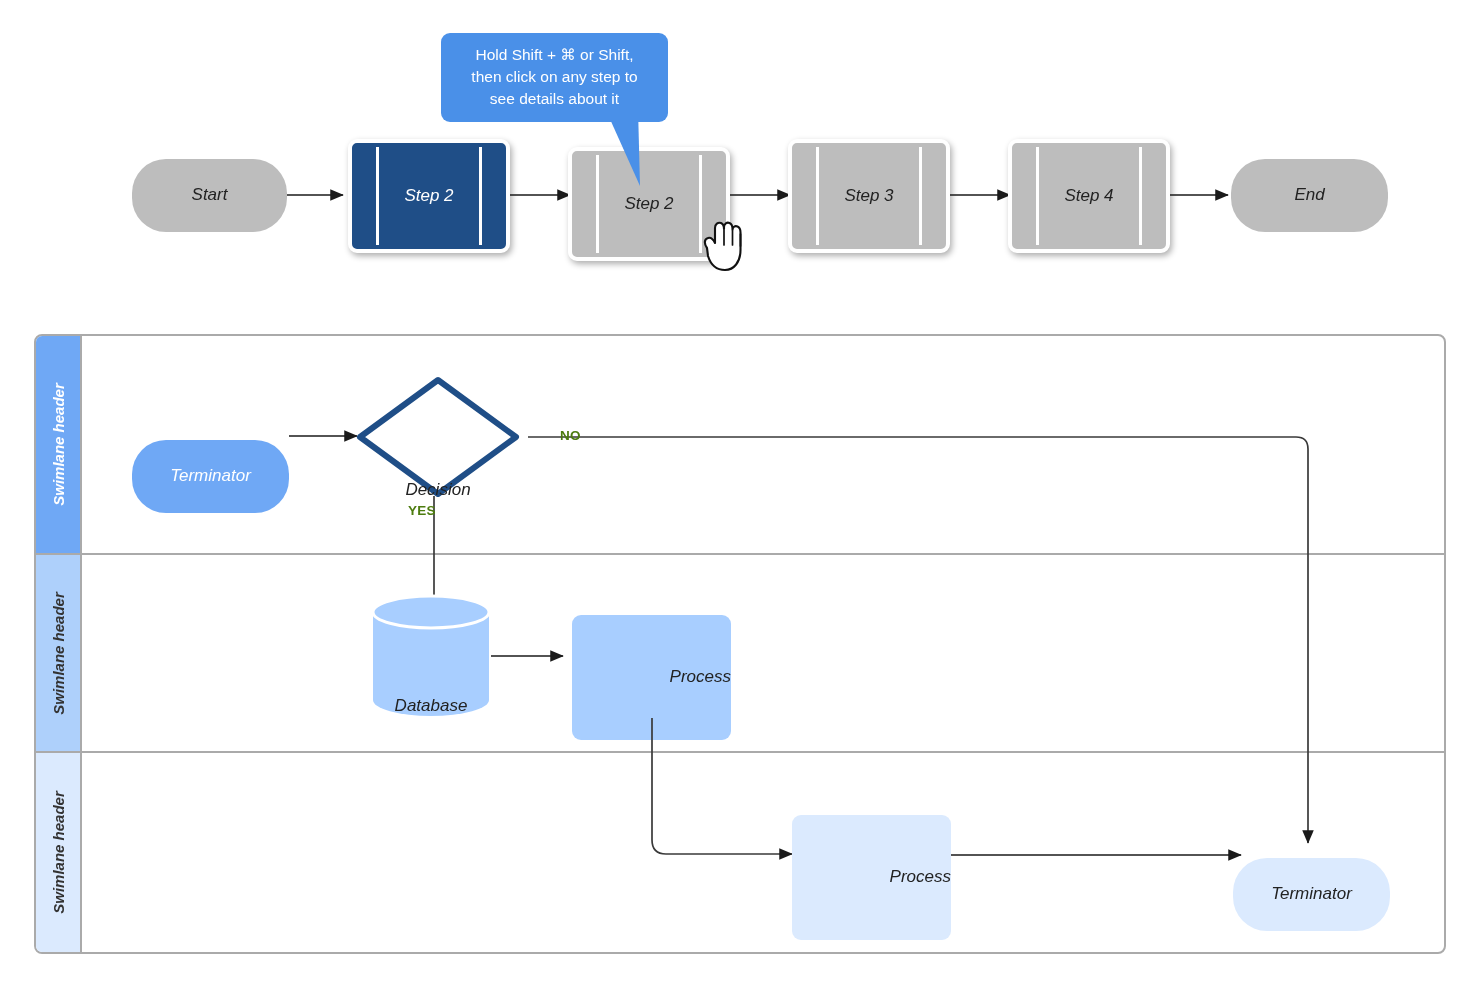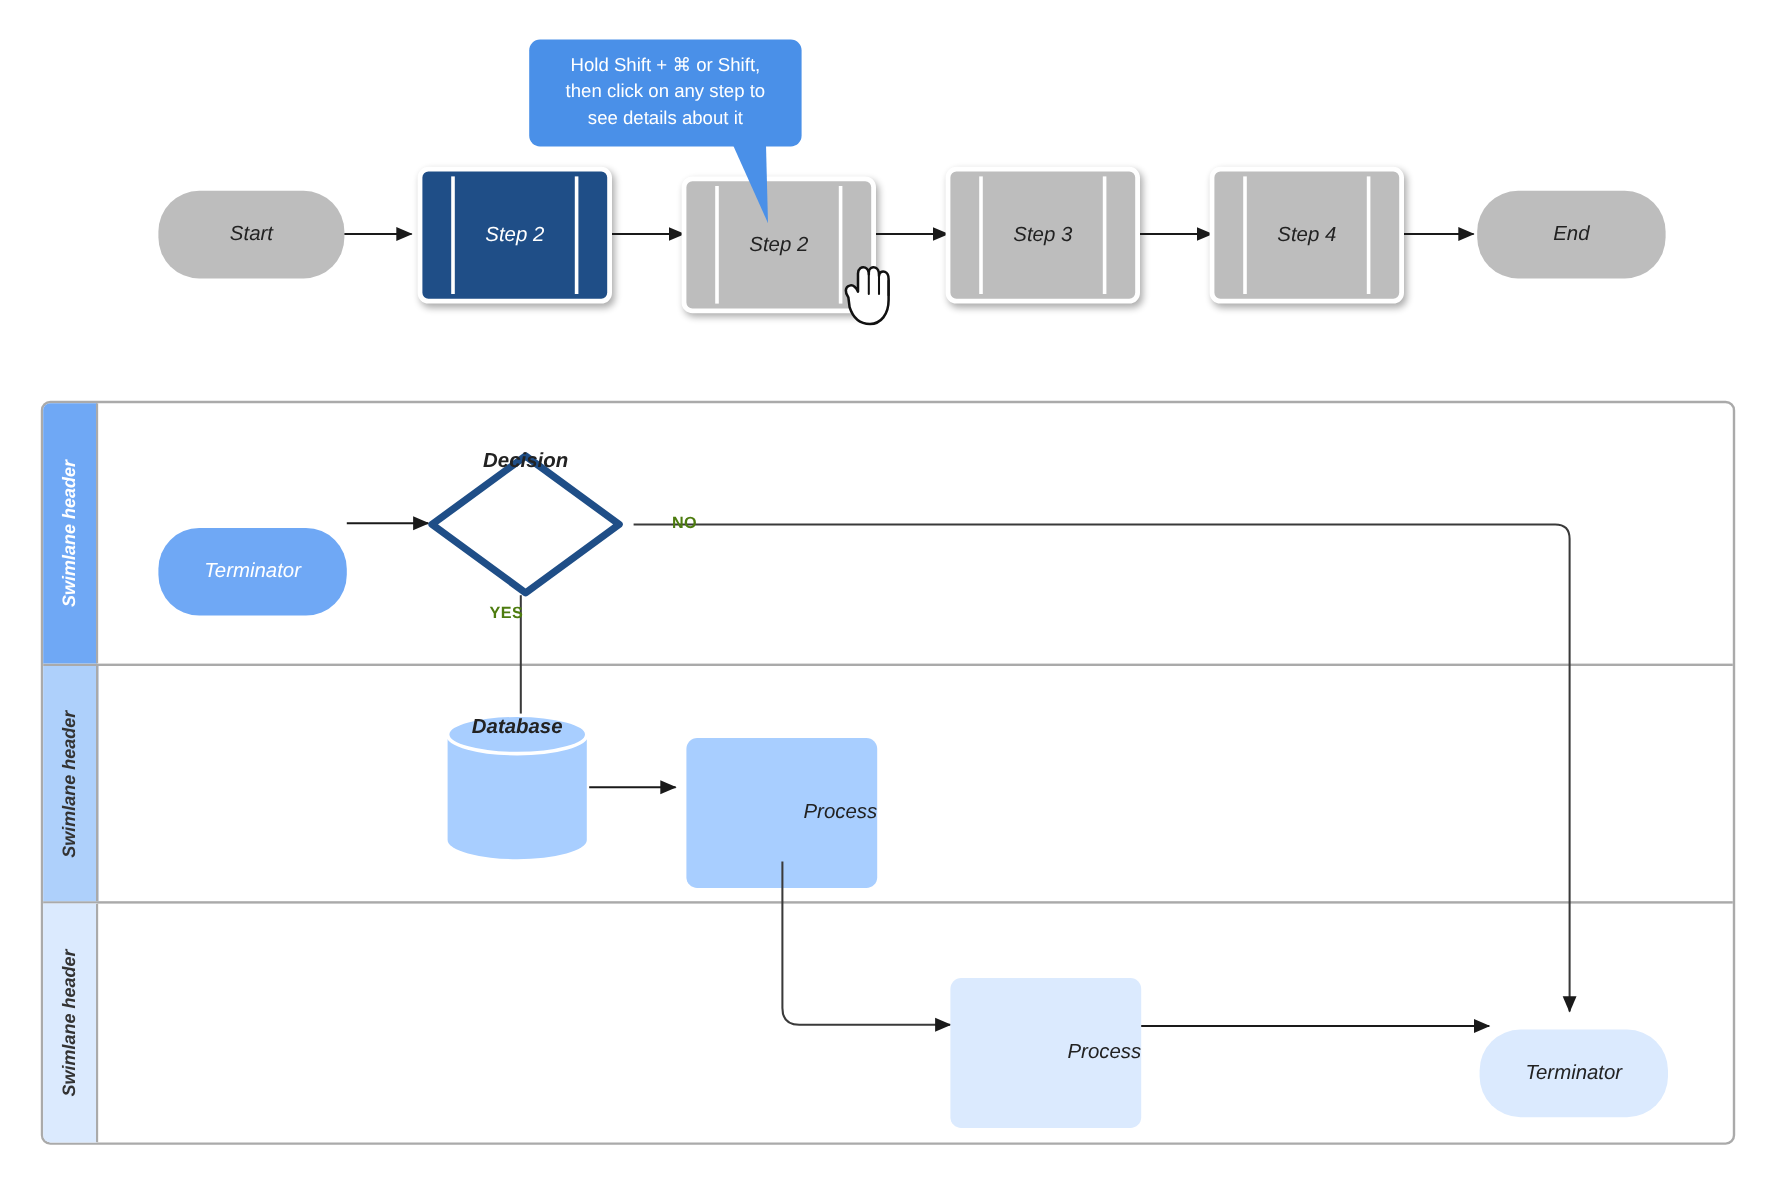--- a/index.html
+++ b/index.html
@@ -132,23 +132,22 @@
     justify-content: flex-end;
     position: absolute;
     margin-top: 21px;
   }
   .cyl {
     position: absolute;
   }
   .decision-label {
     position: absolute;
     display: flex;
-    align-items: flex-start;
-    justify-content: center;
-    font-weight: bold;
+    align-items: flex-end;
+    justify-content: center;
   }
   .edge-label {
     position: absolute;
     font-size: 13.5px;
     font-weight: bold;
     color: #4d7c0f;
     letter-spacing: 0.3px;
     white-space: nowrap;
   }
   svg { overflow: visible; }

